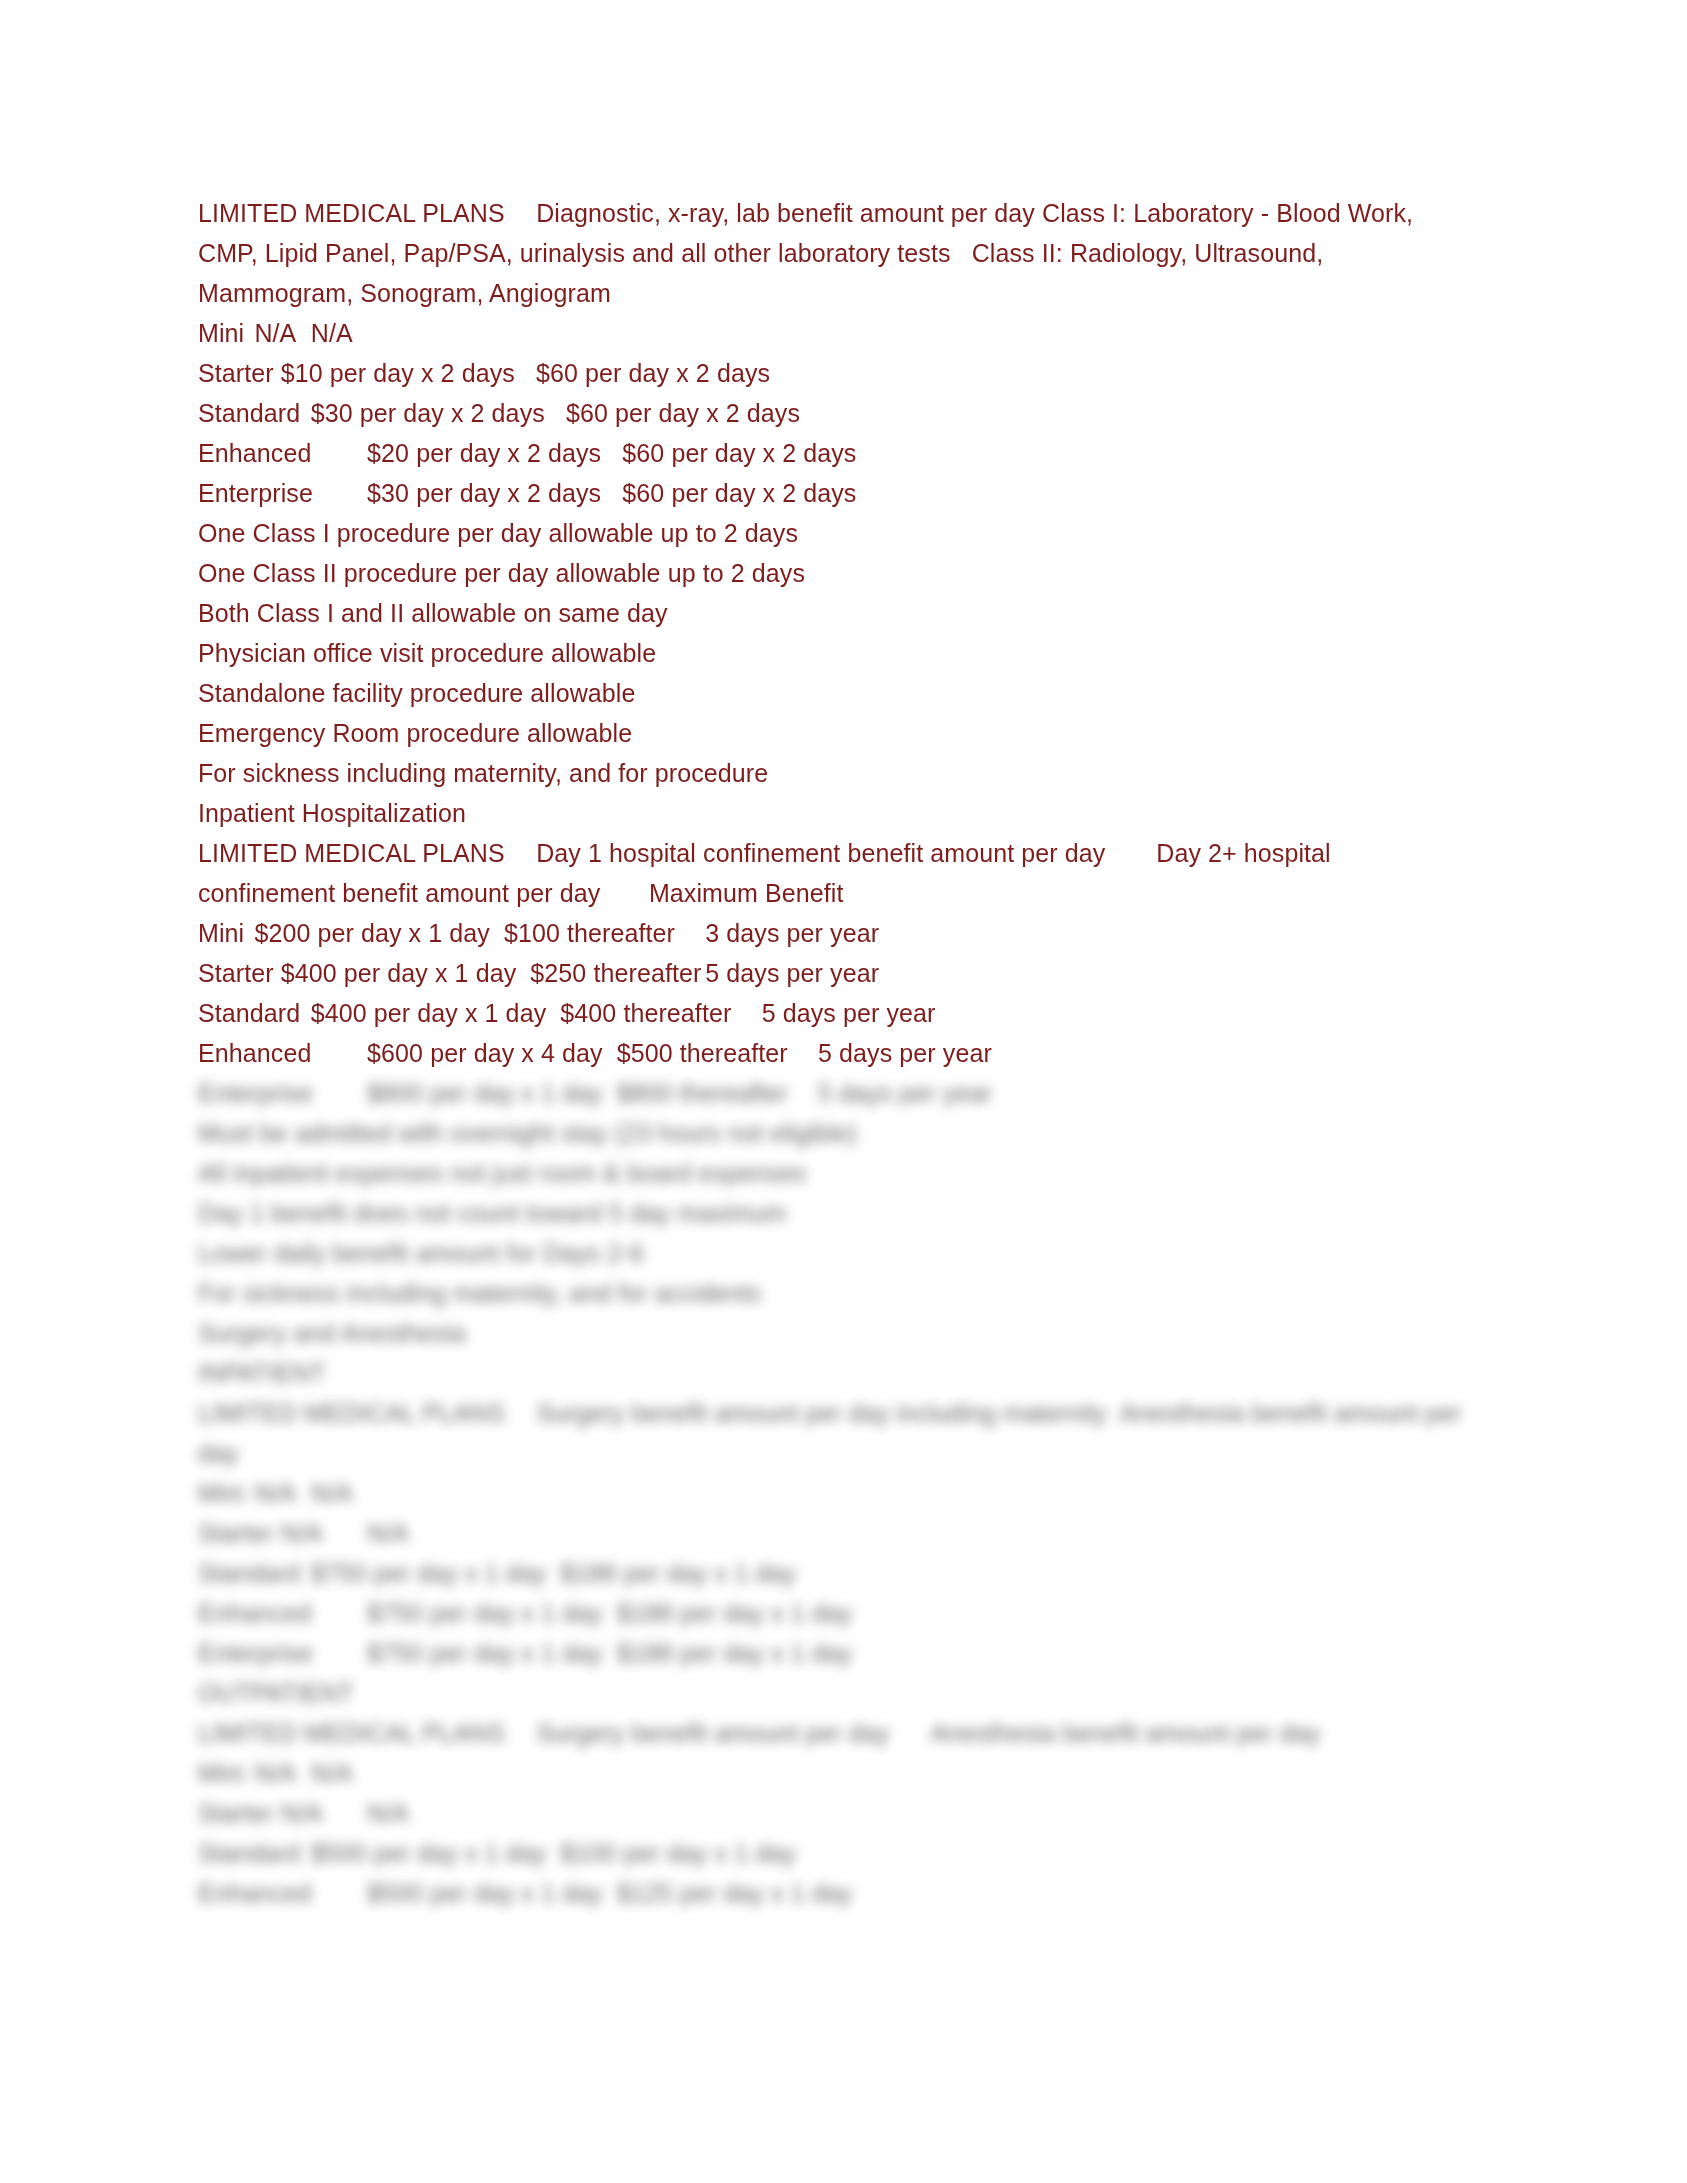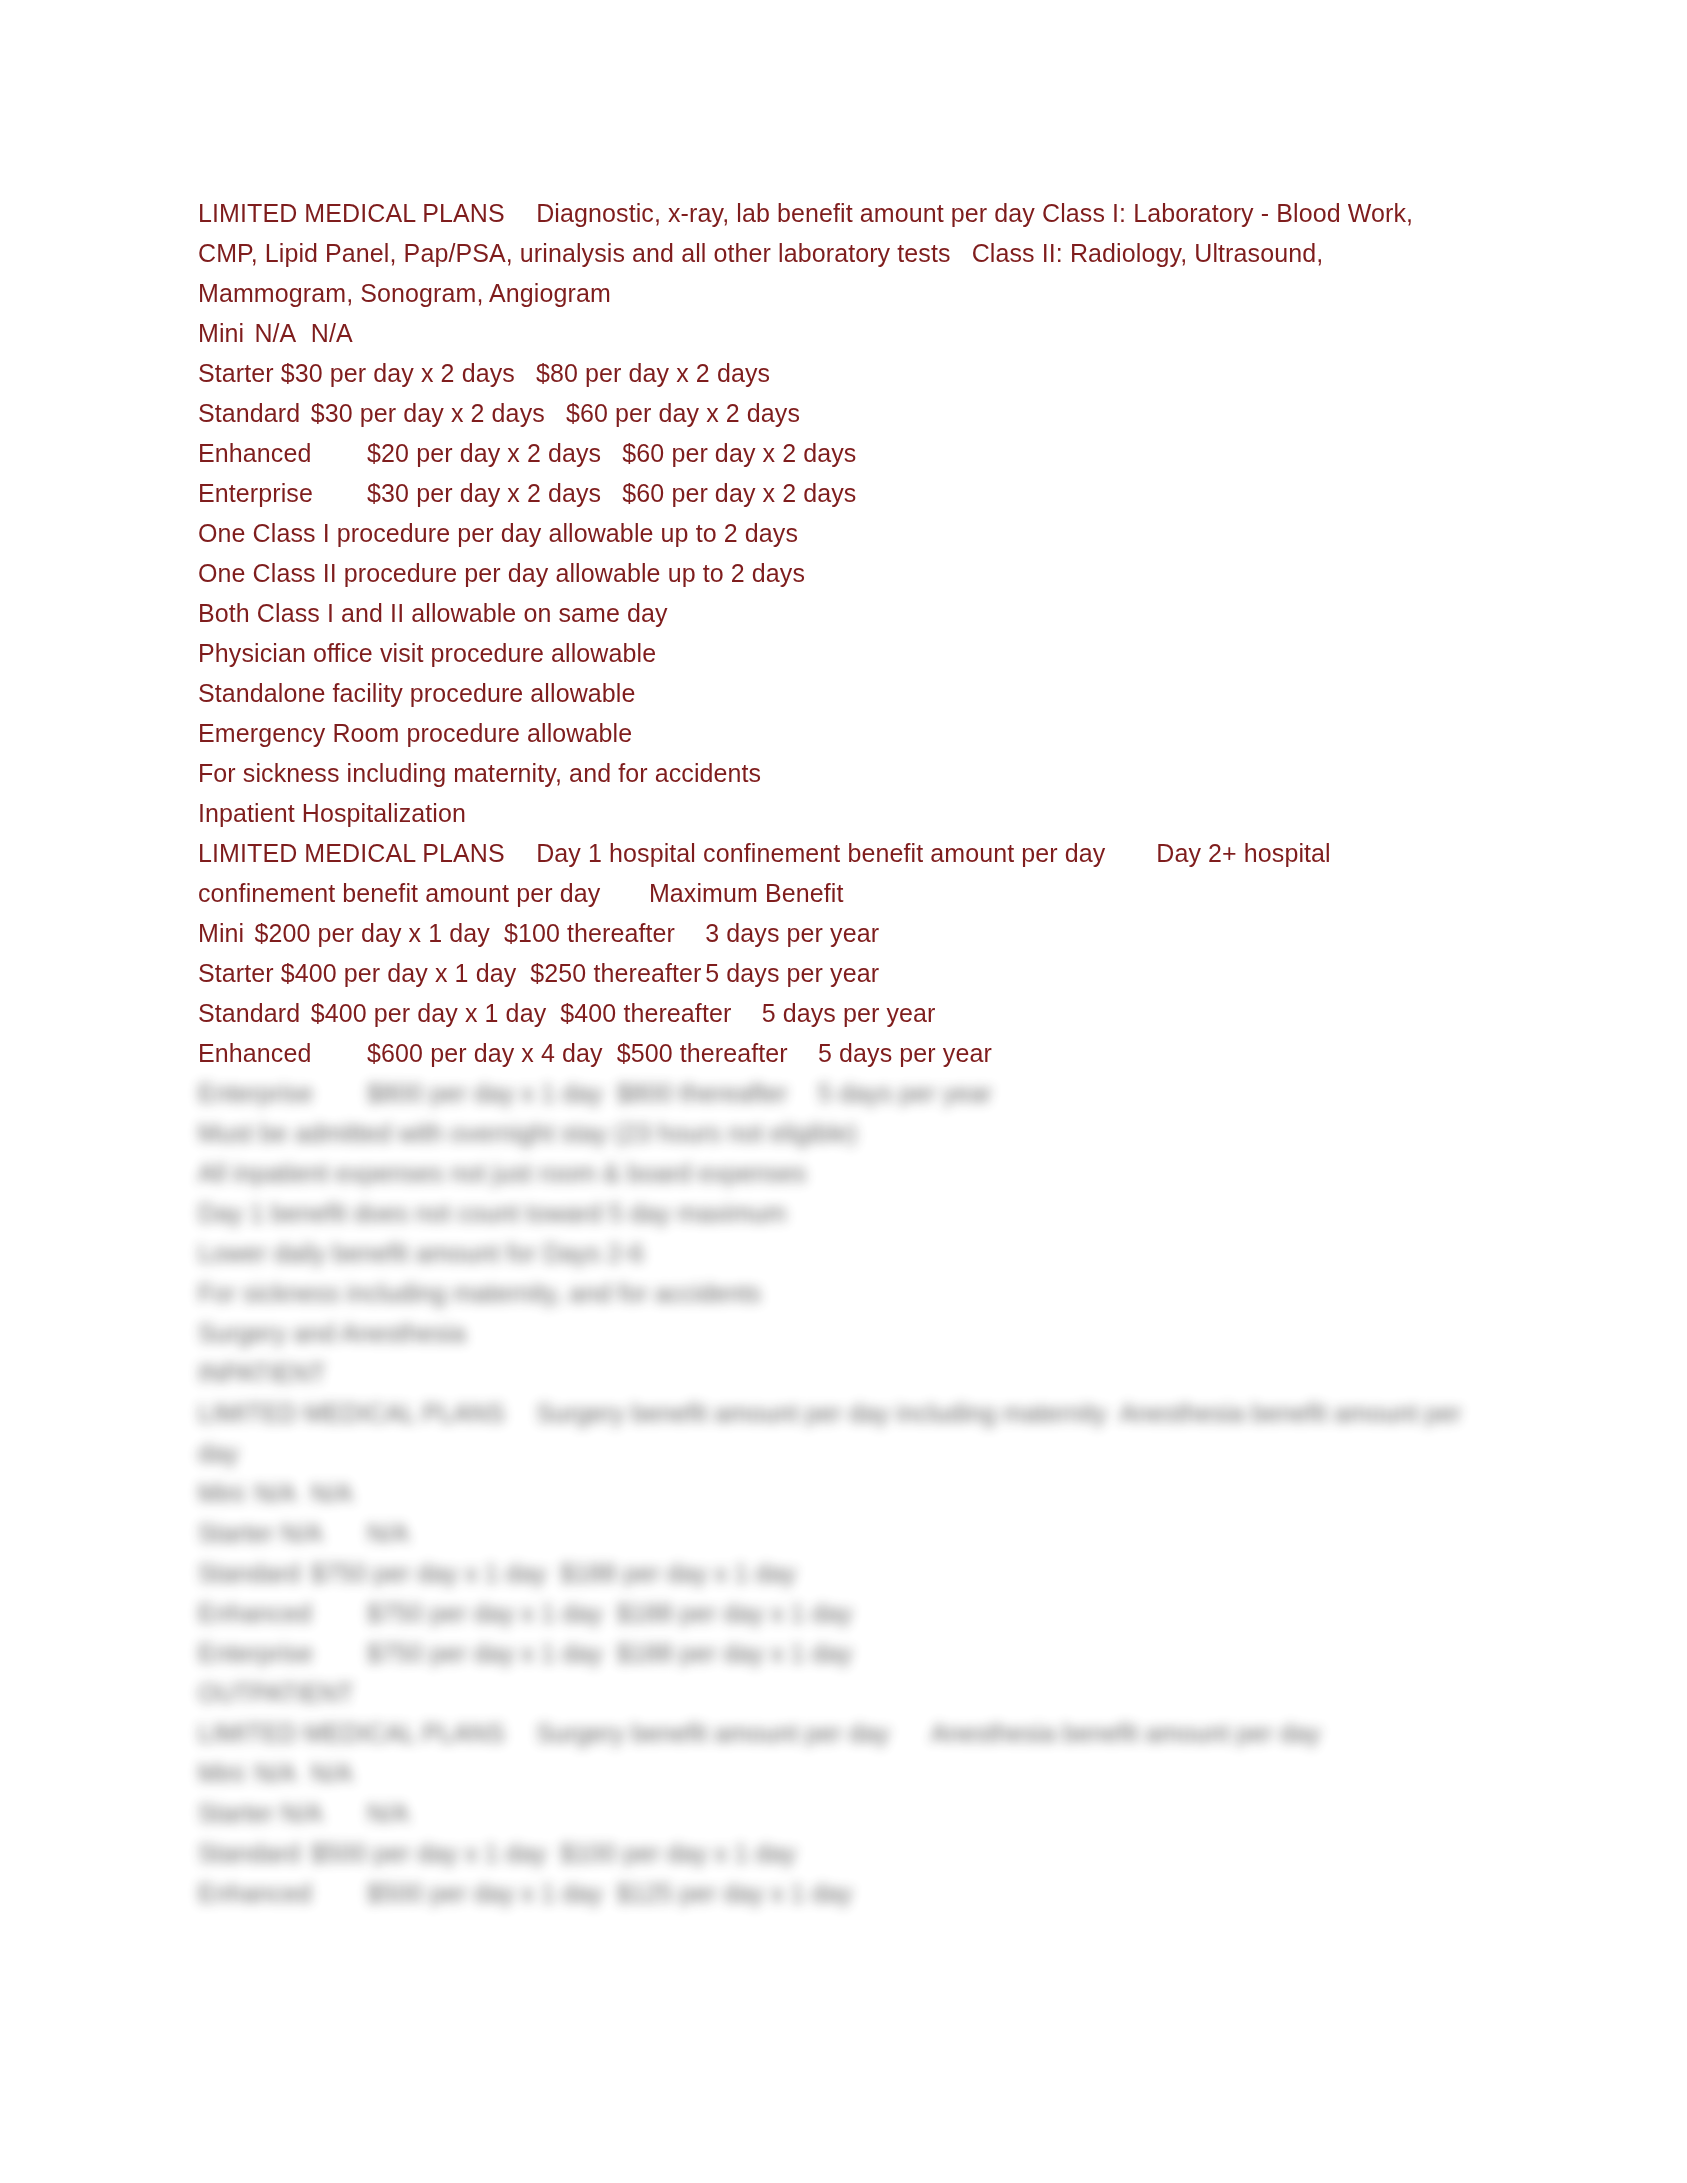--- a/index.html
+++ b/index.html
@@ -63,41 +63,41 @@
 
 <div class="page">
   <div class="doc-body">
 
     <div class="clear-block">
 
       <p class="para">LIMITED MEDICAL PLANS	Diagnostic, x-ray, lab benefit amount per day Class I: Laboratory - Blood Work, CMP, Lipid Panel, Pap/PSA, urinalysis and all other laboratory tests   Class II: Radiology, Ultrasound, Mammogram, Sonogram, Angiogram</p>
 
       <p class="para">Mini	N/A	N/A</p>
 
-      <p class="para">Starter $30 per day x 2 days   $80 per day x 2 days</p>
+      <p class="para">Starter $10 per day x 2 days   $60 per day x 2 days</p>
 
       <p class="para">Standard	$30 per day x 2 days   $60 per day x 2 days</p>
 
       <p class="para">Enhanced	$20 per day x 2 days   $60 per day x 2 days</p>
 
       <p class="para">Enterprise	$30 per day x 2 days   $60 per day x 2 days</p>
 
       <p class="para">One Class I procedure per day allowable up to 2 days</p>
 
       <p class="para">One Class II procedure per day allowable up to 2 days</p>
 
       <p class="para">Both Class I and II allowable on same day</p>
 
       <p class="para">Physician office visit procedure allowable</p>
 
       <p class="para">Standalone facility procedure allowable</p>
 
       <p class="para">Emergency Room procedure allowable</p>
 
-      <p class="para">For sickness including maternity, and for accidents</p>
+      <p class="para">For sickness including maternity, and for procedure</p>
 
       <p class="para">Inpatient Hospitalization</p>
 
       <p class="para">LIMITED MEDICAL PLANS	Day 1 hospital confinement benefit amount per day	Day 2+ hospital confinement benefit amount per day	Maximum Benefit</p>
 
       <p class="para">Mini	$200 per day x 1 day  $100 thereafter	3 days per year</p>
 
       <p class="para">Starter $400 per day x 1 day  $250 thereafter	5 days per year</p>
 
       <p class="para">Standard	$400 per day x 1 day  $400 thereafter	5 days per year</p>

